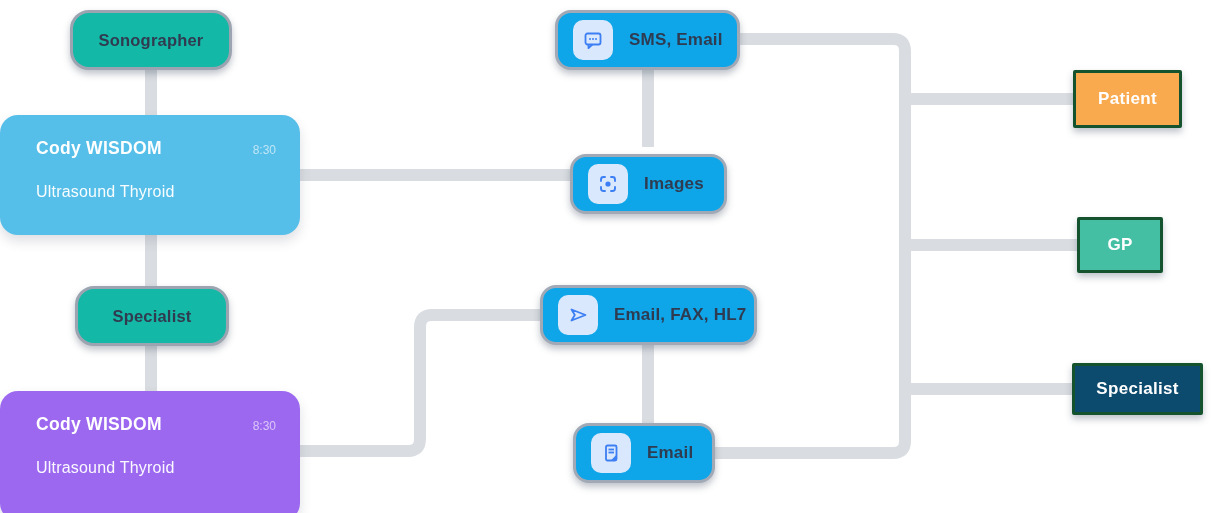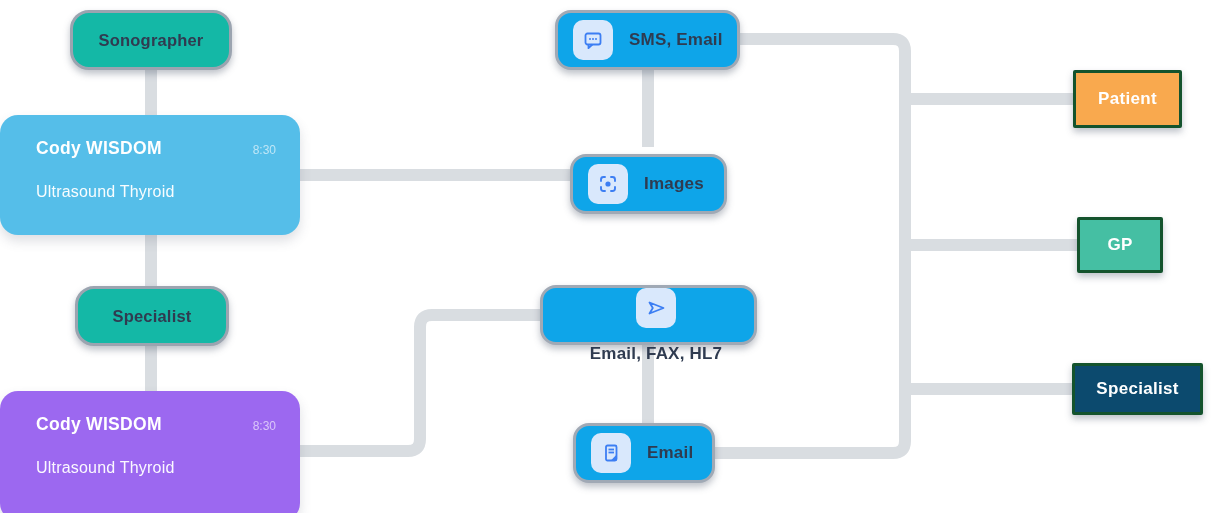--- a/index.html
+++ b/index.html
@@ -175,21 +175,21 @@
         <path d="M8 4 H6.5 A2.5 2.5 0 0 0 4 6.5 V8"></path>
         <path d="M14 4 H15.5 A2.5 2.5 0 0 1 18 6.5 V8"></path>
         <path d="M18 14 V15.5 A2.5 2.5 0 0 1 15.5 18 H14"></path>
         <path d="M8 18 H6.5 A2.5 2.5 0 0 1 4 15.5 V14"></path>
         <circle cx="11" cy="11" r="2.6" fill="#3C7EF3" stroke="none"></circle>
       </svg>
     </span>
     <span class="label">Images</span>
   </div>
 
-  <div class="node channel" style="left:540px; top:285px; width:217px; height:60px;flex-direction:column;">
+  <div class="node channel" style="left:540px; top:285px; width:217px; height:60px;">
     <span class="icon-chip">
       <svg width="22" height="22" viewBox="0 0 22 22" fill="none" stroke="#3C7EF3" stroke-width="1.8" stroke-linejoin="round">
         <path d="M4.5 5.5 L18.5 11 L4.5 16.5 L7.8 11 Z"></path>
       </svg>
     </span>
     <span class="label">Email, FAX, HL7</span>
   </div>
 
   <div class="node channel" style="left:573px; top:423px; width:142px; height:60px;">
     <span class="icon-chip">

